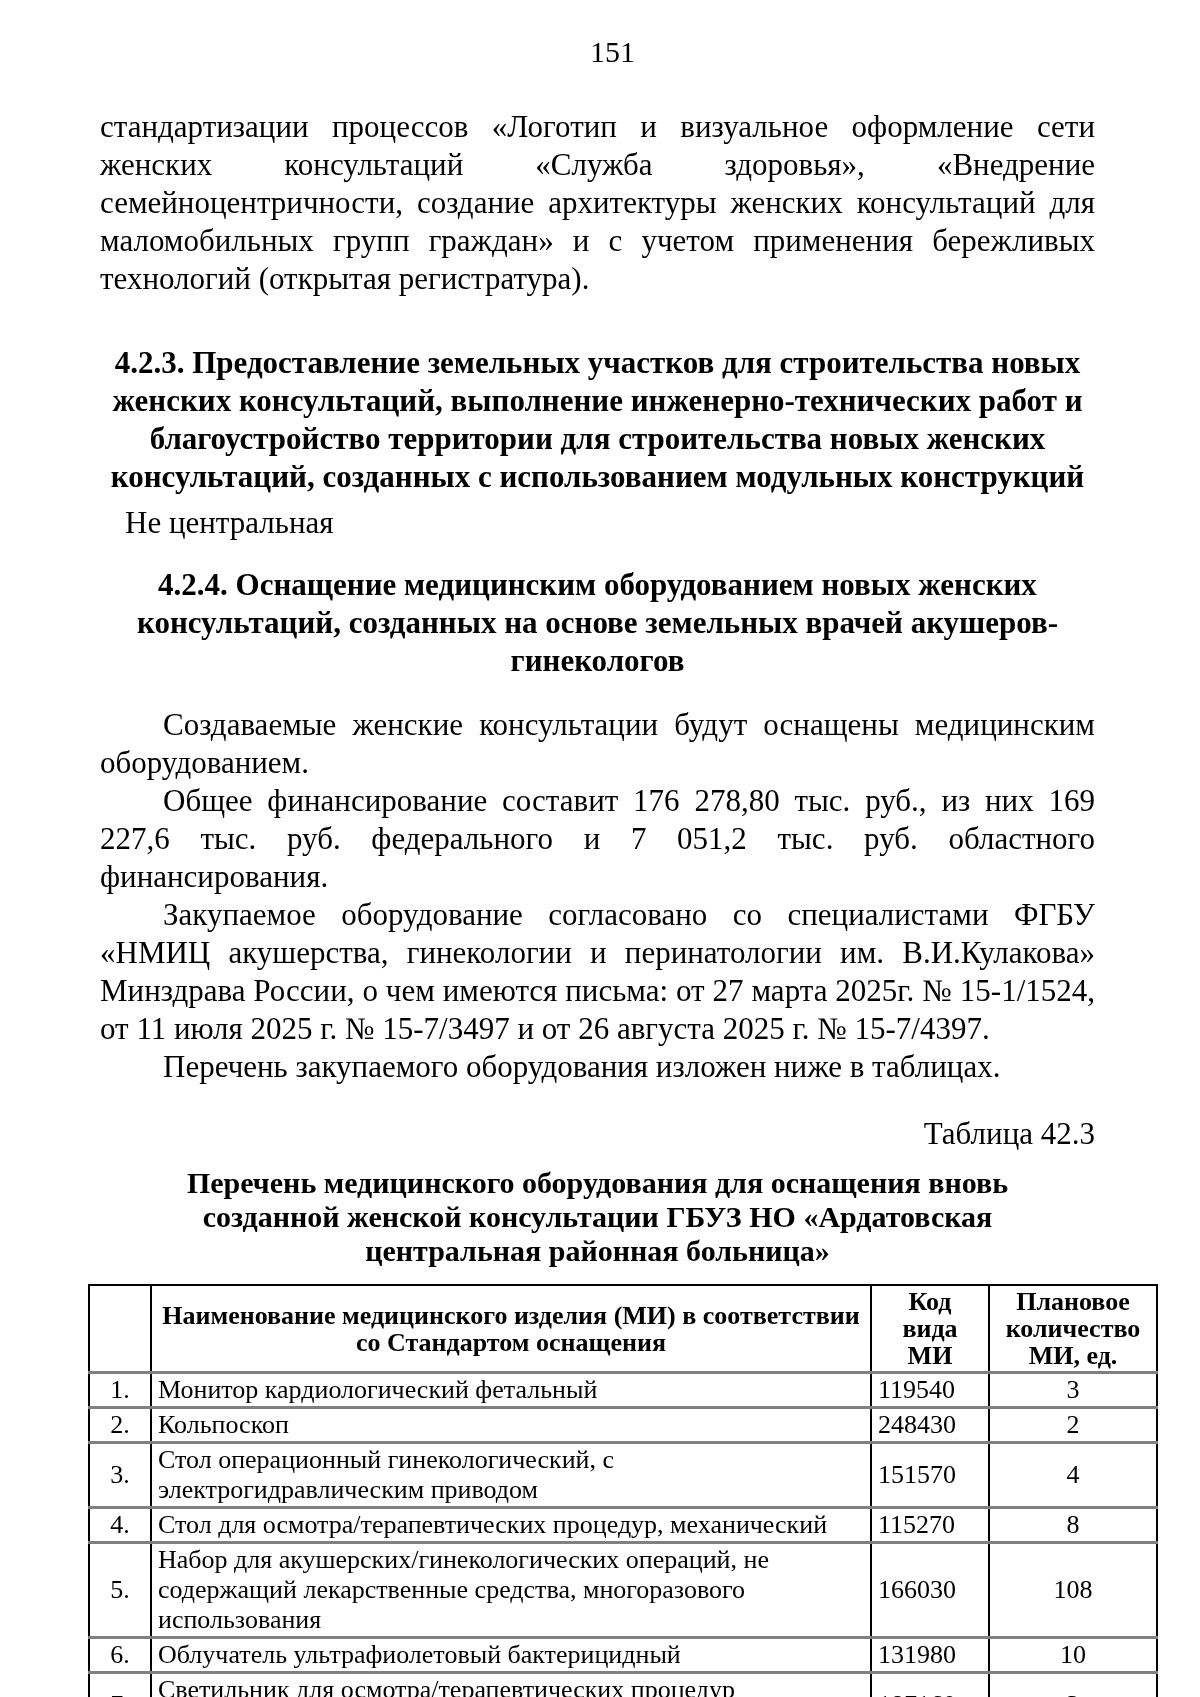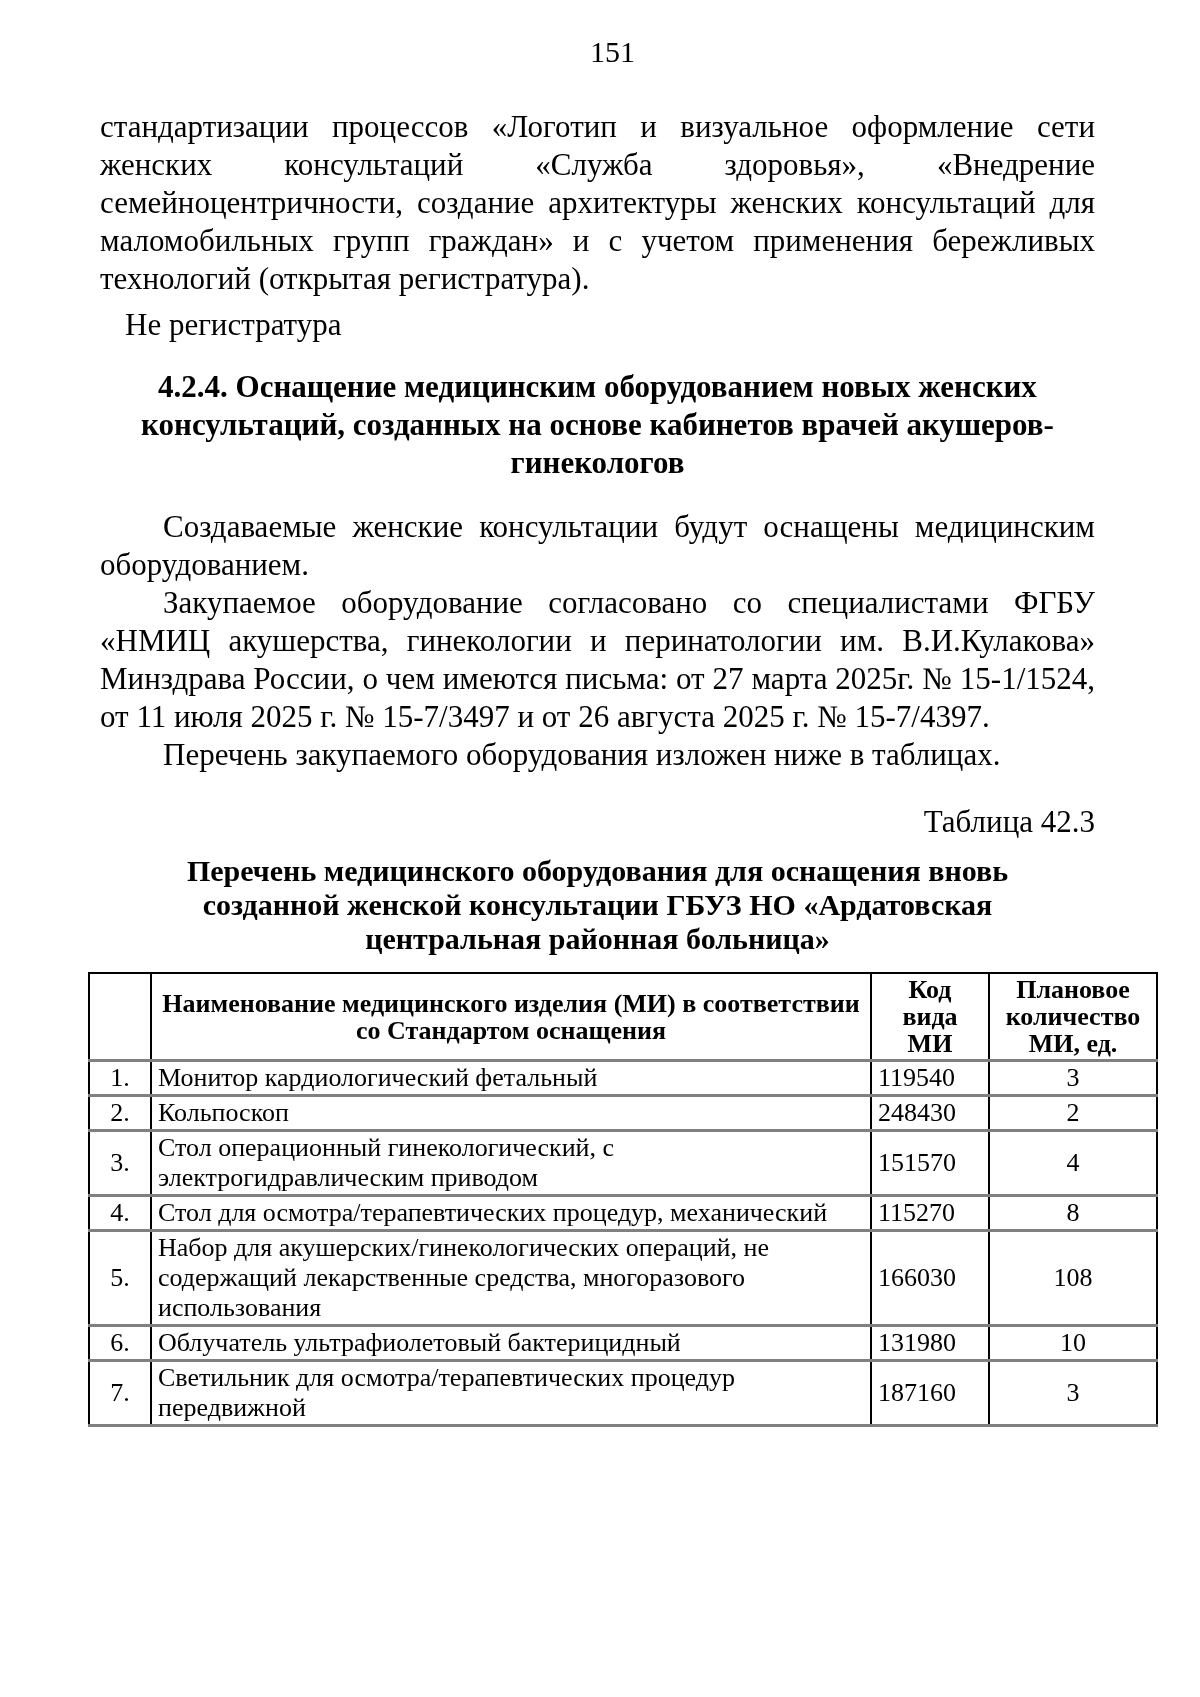--- a/index.html
+++ b/index.html
@@ -63,26 +63,28 @@
 </head>
 <body>
 
 <div class="page">
   <div class="content">
 
     <div class="pagenum">151</div>
 
     <p class="body-p p-first">стандартизации процессов «Логотип и визуальное оформление сети женских консультаций «Служба здоровья», «Внедрение семейноцентричности, создание архитектуры женских консультаций для маломобильных групп граждан» и с учетом применения бережливых технологий (открытая регистратура).</p>
 
+    <h3 class="doc-h h423">4.2.3. Предоставление земельных участков для строительства новых женских консультаций, выполнение инженерно-технических работ и благоустройство территории для строительства новых женских консультаций, созданных с использованием модульных конструкций</h3>
 
-    <p class="body-p small-indent not-impl">Не регистратура</p>
+    <p class="body-p small-indent not-impl">Не центральная</p>
 
-    <h3 class="doc-h h424">4.2.4. Оснащение медицинским оборудованием новых женских консультаций, созданных на основе кабинетов врачей акушеров-гинекологов</h3>
+    <h3 class="doc-h h424">4.2.4. Оснащение медицинским оборудованием новых женских консультаций, созданных на основе земельных врачей акушеров-гинекологов</h3>
 
     <p class="body-p indent p2">Создаваемые женские консультации будут оснащены медицинским оборудованием.</p>
+    <p class="body-p indent">Общее финансирование составит 176 278,80 тыс. руб., из них 169 227,6 тыс. руб. федерального и 7 051,2 тыс. руб. областного финансирования.</p>
     <p class="body-p indent">Закупаемое оборудование согласовано со специалистами ФГБУ «НМИЦ акушерства, гинекологии и перинатологии им. В.И.Кулакова» Минздрава России, о чем имеются письма: от 27 марта 2025г. № 15-1/1524, от 11 июля 2025 г. № 15-7/3497 и от 26 августа 2025 г. № 15-7/4397.</p>
     <p class="body-p indent">Перечень закупаемого оборудования изложен ниже в таблицах.</p>
 
     <div class="table-ref">Таблица 42.3</div>
 
     <div class="table-title">Перечень медицинского оборудования для оснащения вновь созданной женской консультации ГБУЗ НО «Ардатовская центральная районная больница»</div>
 
     <table class="med">
       <colgroup>
         <col style="width:62px">

